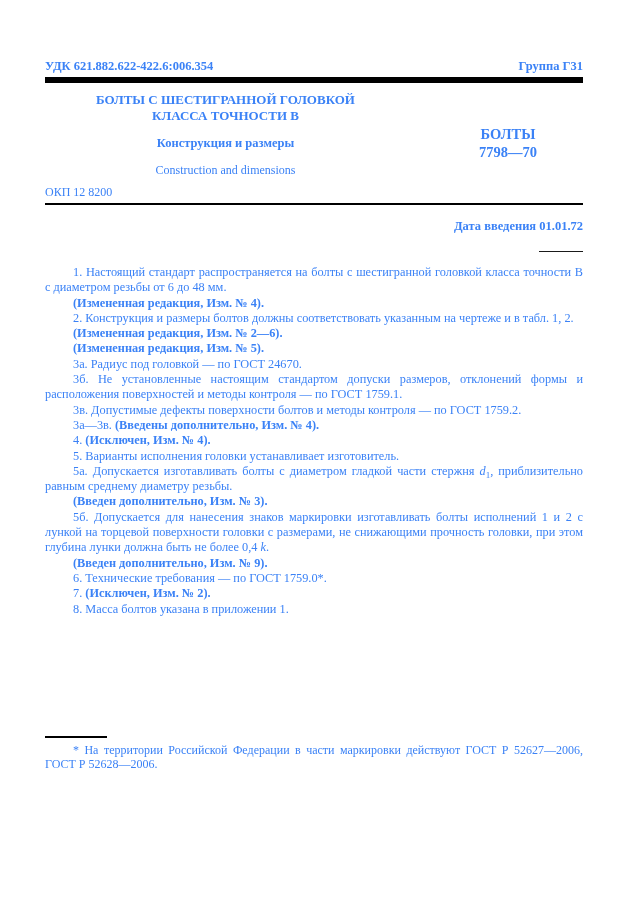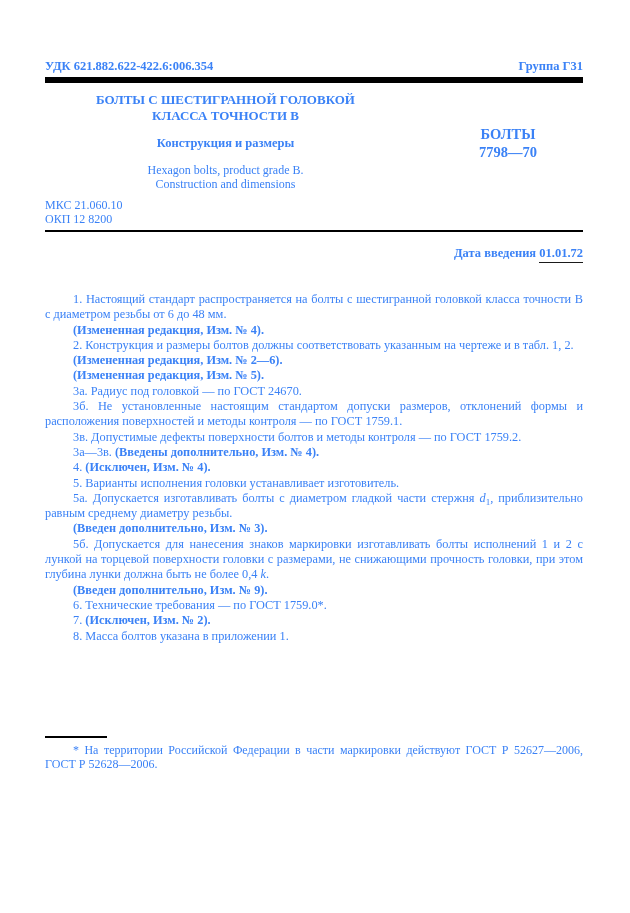--- a/index.html
+++ b/index.html
@@ -19,21 +19,21 @@
   .title-grid{display:flex;margin-top:9px;gap:27px;}
   .title-left{flex:1;text-align:center;}
   .ru-title{font-weight:bold;font-size:13px;line-height:15.5px;}
   .subtitle{font-weight:bold;font-size:12.5px;margin-top:13px;line-height:15px;}
   .en-title{font-size:12px;line-height:13.5px;margin-top:13px;}
   .title-right{width:150px;text-align:center;font-weight:bold;font-size:14.5px;line-height:18px;padding-top:33px;}
   .codes{font-size:12px;line-height:13.5px;margin-top:8px;}
   .rule{height:2px;background:#000;}
   .rule-mid{margin-top:4px;}
   .date-row{text-align:right;font-weight:bold;font-size:12.5px;line-height:16px;margin-top:13px;}
-  .date-value{border-bottom:1.5px solid #1a1a1a;padding-bottom:2px;}
+  .date-value{border-bottom:1.5px solid #1a1a1a;padding-bottom:18px;}
   .body-text{margin-top:31px;font-size:12.3px;line-height:15.3px;text-align:justify;}
   .para{margin:0;text-indent:28px;}
   .b{font-weight:bold;}
   .i{font-style:italic;}
   .body-text sub{font-size:9px;line-height:0;}
   .footnote-block{position:absolute;left:45px;right:47px;top:728px;font-size:12px;line-height:14.5px;}
   .fn-sep{width:62px;height:1.5px;background:#000;margin-bottom:5px;}
   .footnote{margin:0;text-indent:28px;text-align:justify;}
   .footer{position:absolute;left:45px;right:47px;top:782px;}
   .footer-row{display:flex;justify-content:space-between;font-weight:bold;font-size:12.5px;line-height:15px;margin-top:5px;}
@@ -55,32 +55,30 @@
   <div class="thick-bar"></div>
 
   <div class="title-grid">
     <div class="title-left">
       <div class="ru-title">
         <div>БОЛТЫ С ШЕСТИГРАННОЙ ГОЛОВКОЙ</div>
         <div>КЛАССА ТОЧНОСТИ В</div>
       </div>
       <div class="subtitle">Конструкция и размеры</div>
       <div class="en-title">
-        <div>Hexagon bolts, product grade B.</div>
         <div>Construction and dimensions</div>
       </div>
     </div>
     <div class="title-right">
       <div>БОЛТЫ</div>
       <div>7798—70</div>
     </div>
   </div>
 
   <div class="codes">
-    <div>МКС 21.060.10</div>
     <div>ОКП 12 8200</div>
   </div>
 
   <div class="rule rule-mid"></div>
 
   <div class="date-row">
     <span>Дата введения</span>
     <span> </span>
     <span class="date-value">01.01.72</span>
   </div>

